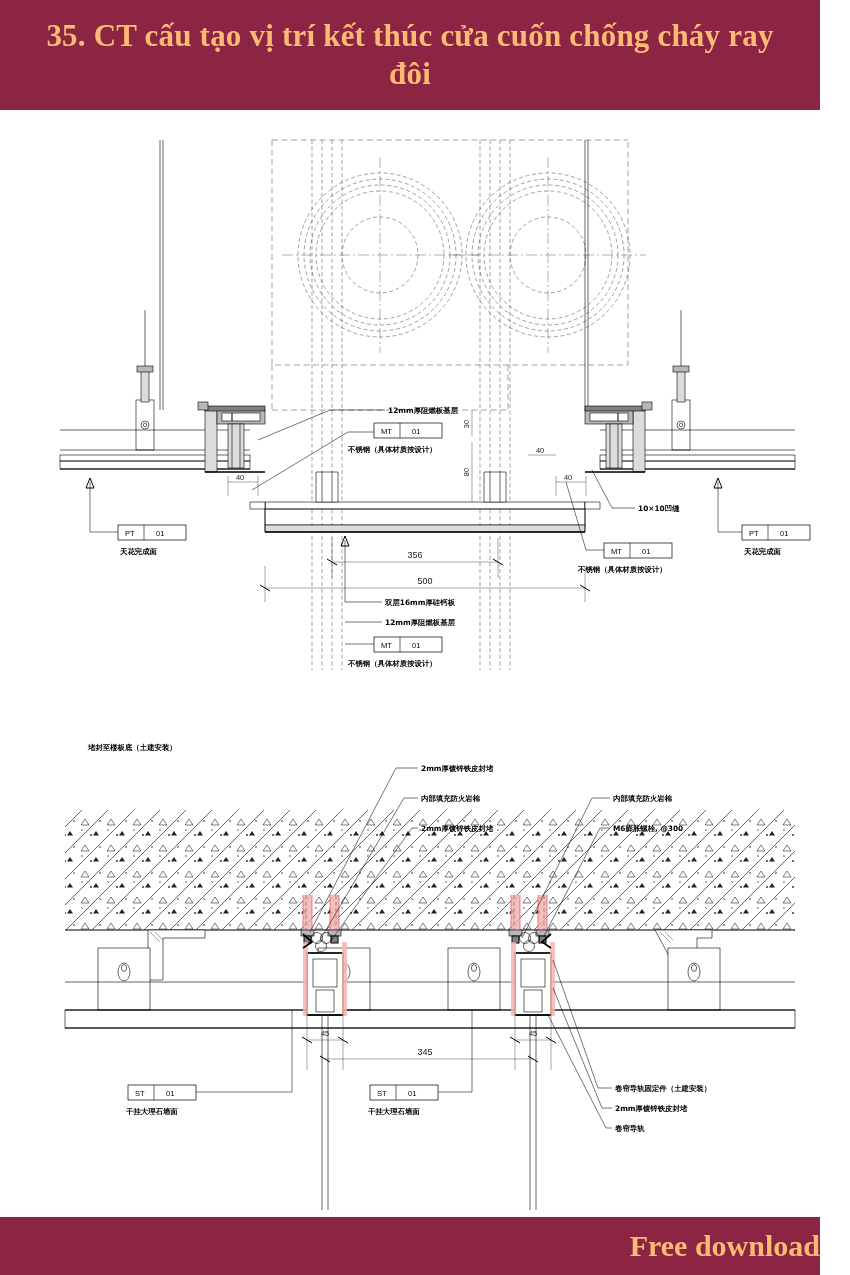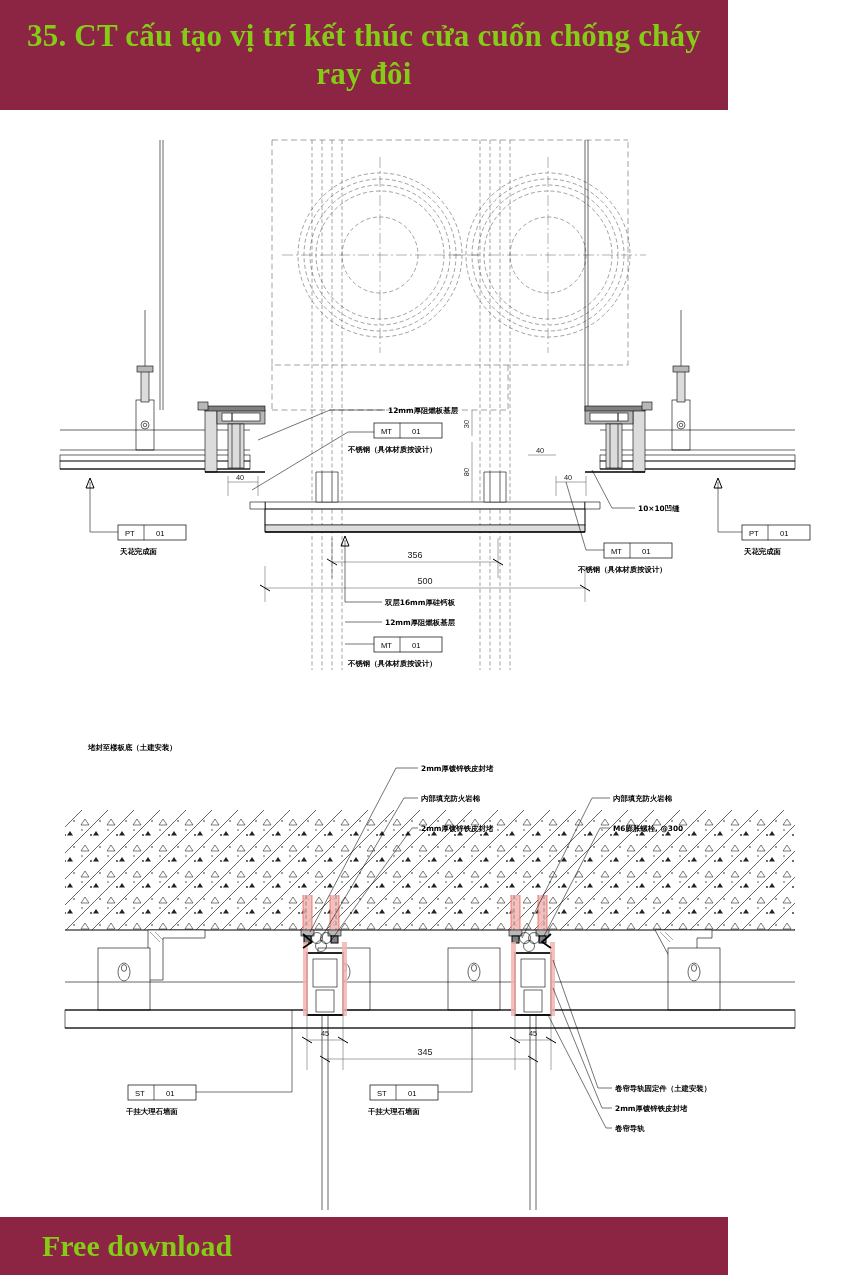--- a/index.html
+++ b/index.html
@@ -1,21 +1,21 @@
 <!DOCTYPE html>
 <html><head>
 <meta charset="utf-8">
 <style>
   html,body{margin:0;padding:0;background:#ffffff;}
   body{width:850px;height:1275px;position:relative;overflow:hidden;
        font-family:"Liberation Serif","DejaVu Serif",serif;}
 
   
-  .banner{position:absolute;left:0;width:728px;background:#8C2444;color:#84cc16;
-          display:flex;align-items:center;justify-content:flex-start;text-align:center;}
+  .banner{position:absolute;left:0;width:820px;background:#8C2444;color:#fdba74;
+          display:flex;align-items:center;justify-content:flex-end;text-align:center;}
   #top-banner{top:0;height:110px;}
   #top-banner .title{font-size:31px;font-weight:bold;line-height:1.22;
                      letter-spacing:.2px;padding:0 26px;}
   #bottom-banner{top:1217px;height:58px;}
   #bottom-banner .ftext{font-size:30px;font-weight:bold;margin-left:42px;}
 
   
   .sheet{position:absolute;left:0;width:850px;background:#fff;}
   #sheet-upper{top:110px;height:600px;}
   #sheet-lower{top:710px;height:507px;}

